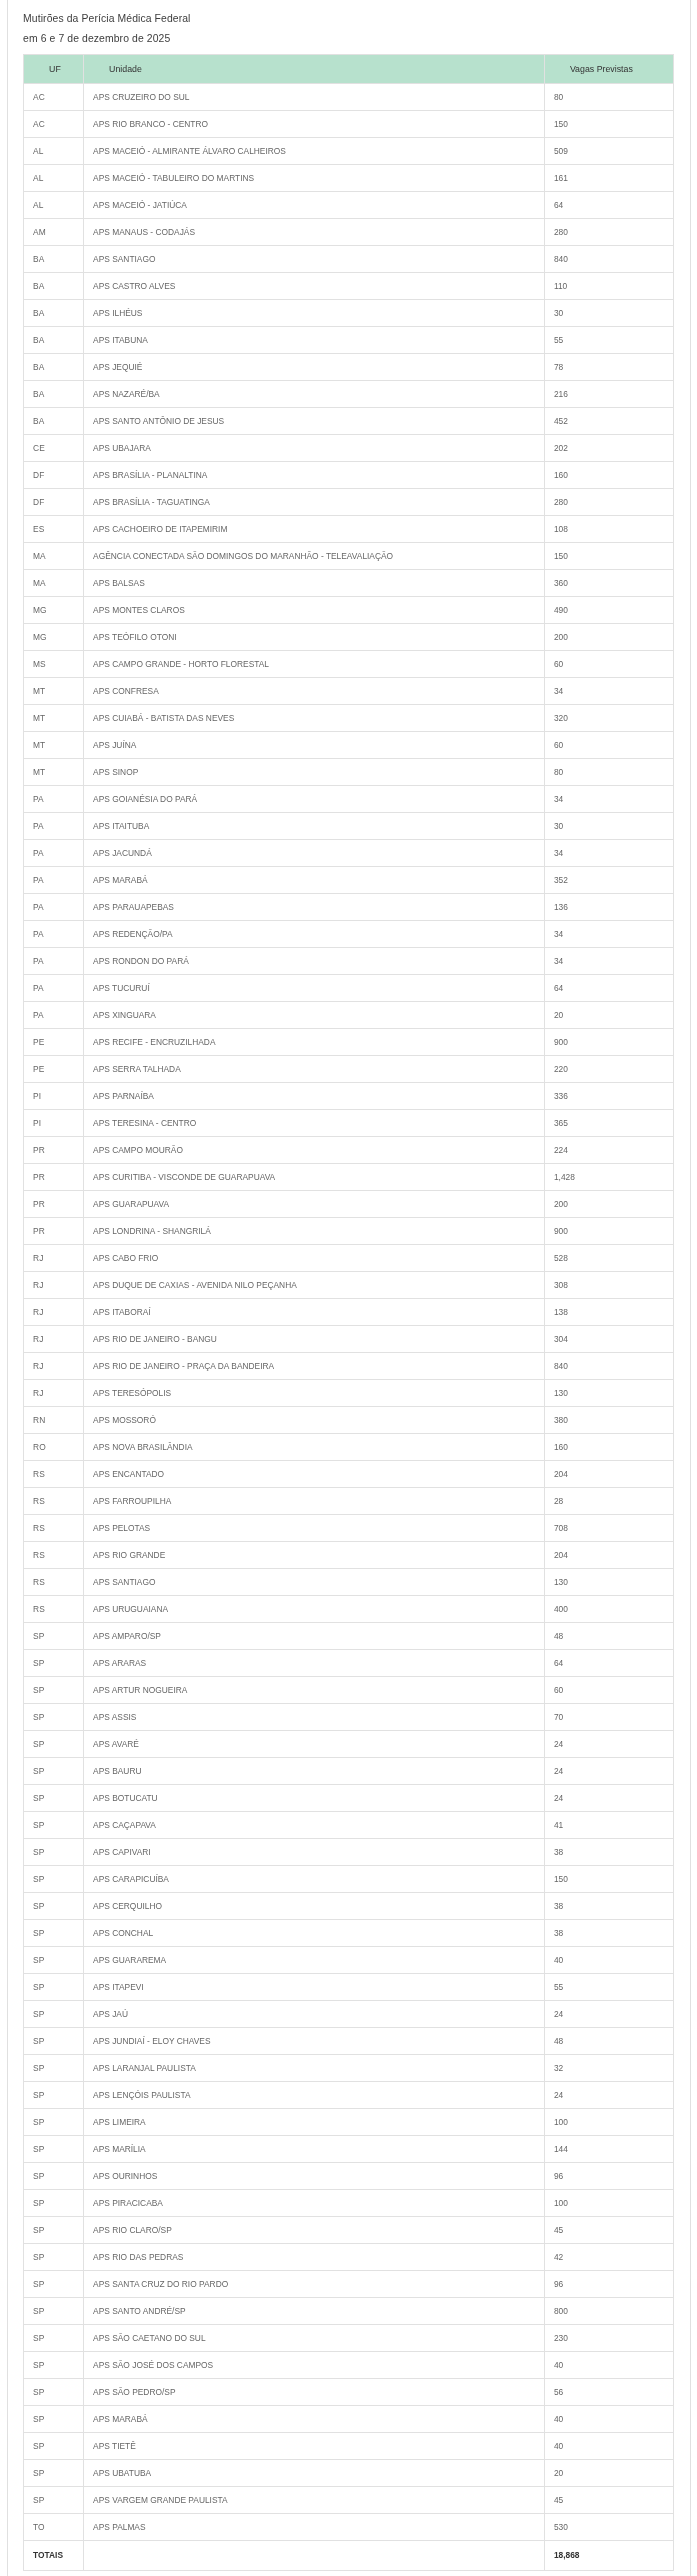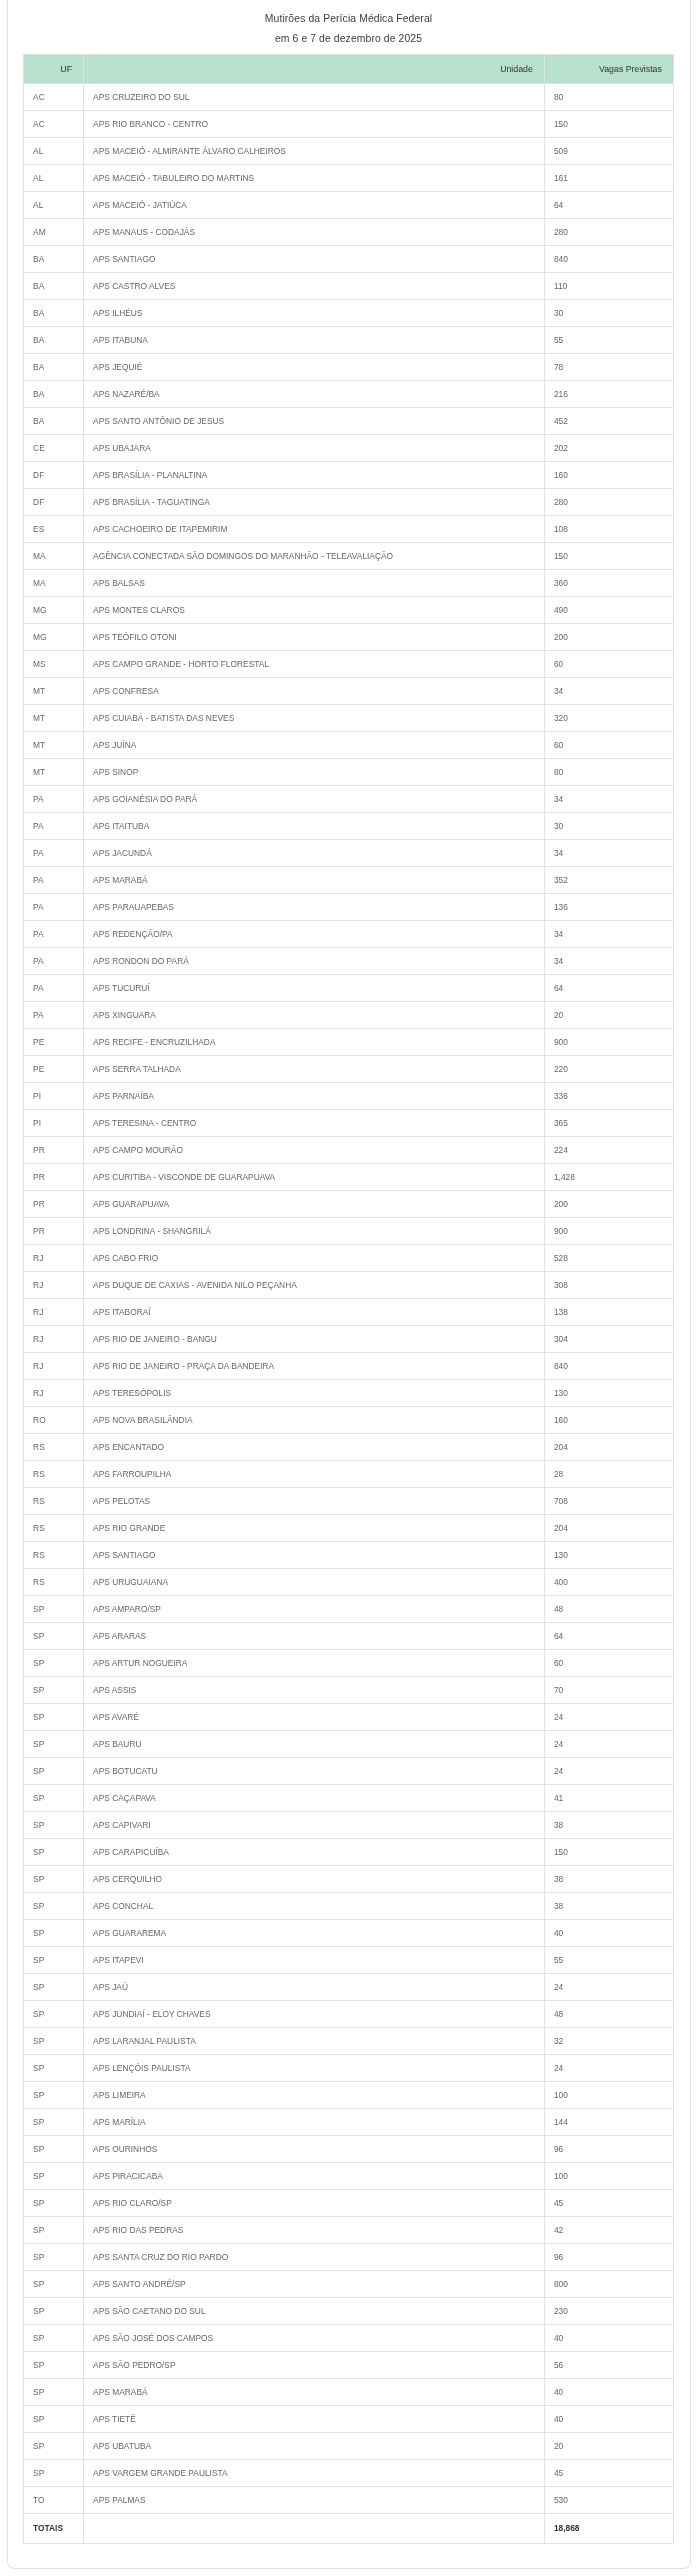--- a/index.html
+++ b/index.html
@@ -17,41 +17,40 @@
     margin: 0 6.5px;
     border-left: 0.6px solid #e0e0e0;
     border-right: 0.6px solid #e0e0e0;
     border-bottom: 0.6px solid #e0e0e0;
     border-radius: 0 0 7.8px 7.8px;
     padding: 2.6px 15.6px 19.5px 15.6px;
     box-sizing: border-box;
     min-height: 2569px;
   }
   .title-line {
-    text-align: center;
     color: #3d3d3d;
     font-size: 10.4px;
     font-weight: 400;
     letter-spacing: 0.1px;
   }
   .title-line.first { margin: 10.4px 0 0 0; }
   .title-line.second { margin: 9px 0 10.4px 0; }
 
   table.mutiroes {
     width: 100%;
     border-collapse: collapse;
     table-layout: fixed;
   }
   table.mutiroes th {
     background: #b7e1cd;
     color: #333333;
     font-weight: 400;
     font-size: 8.8px;
-    text-align: right;
-    padding: 9px 11px;
+    text-align: left;
+    padding: 9px 25px;
     border: 0.6px solid #e1e1e1;
   }
   table.mutiroes td {
     color: #666666;
     font-size: 8.4px;
     line-height: 10.4px;
     padding: 7.8px 9px;
     border: 0.6px solid #e1e1e1;
     overflow: hidden;
     white-space: nowrap;
@@ -327,20 +326,25 @@
           <td>RJ</td>
           <td>APS RIO DE JANEIRO - PRAÇA DA BANDEIRA</td>
           <td>840</td>
         </tr>
         <tr>
           <td>RJ</td>
           <td>APS TERESÓPOLIS</td>
           <td>130</td>
         </tr>
         <tr>
+          <td>RN</td>
+          <td>APS MOSSORÓ</td>
+          <td>380</td>
+        </tr>
+        <tr>
           <td>RO</td>
           <td>APS NOVA BRASILÂNDIA</td>
           <td>160</td>
         </tr>
         <tr>
           <td>RS</td>
           <td>APS ENCANTADO</td>
           <td>204</td>
         </tr>
         <tr>

